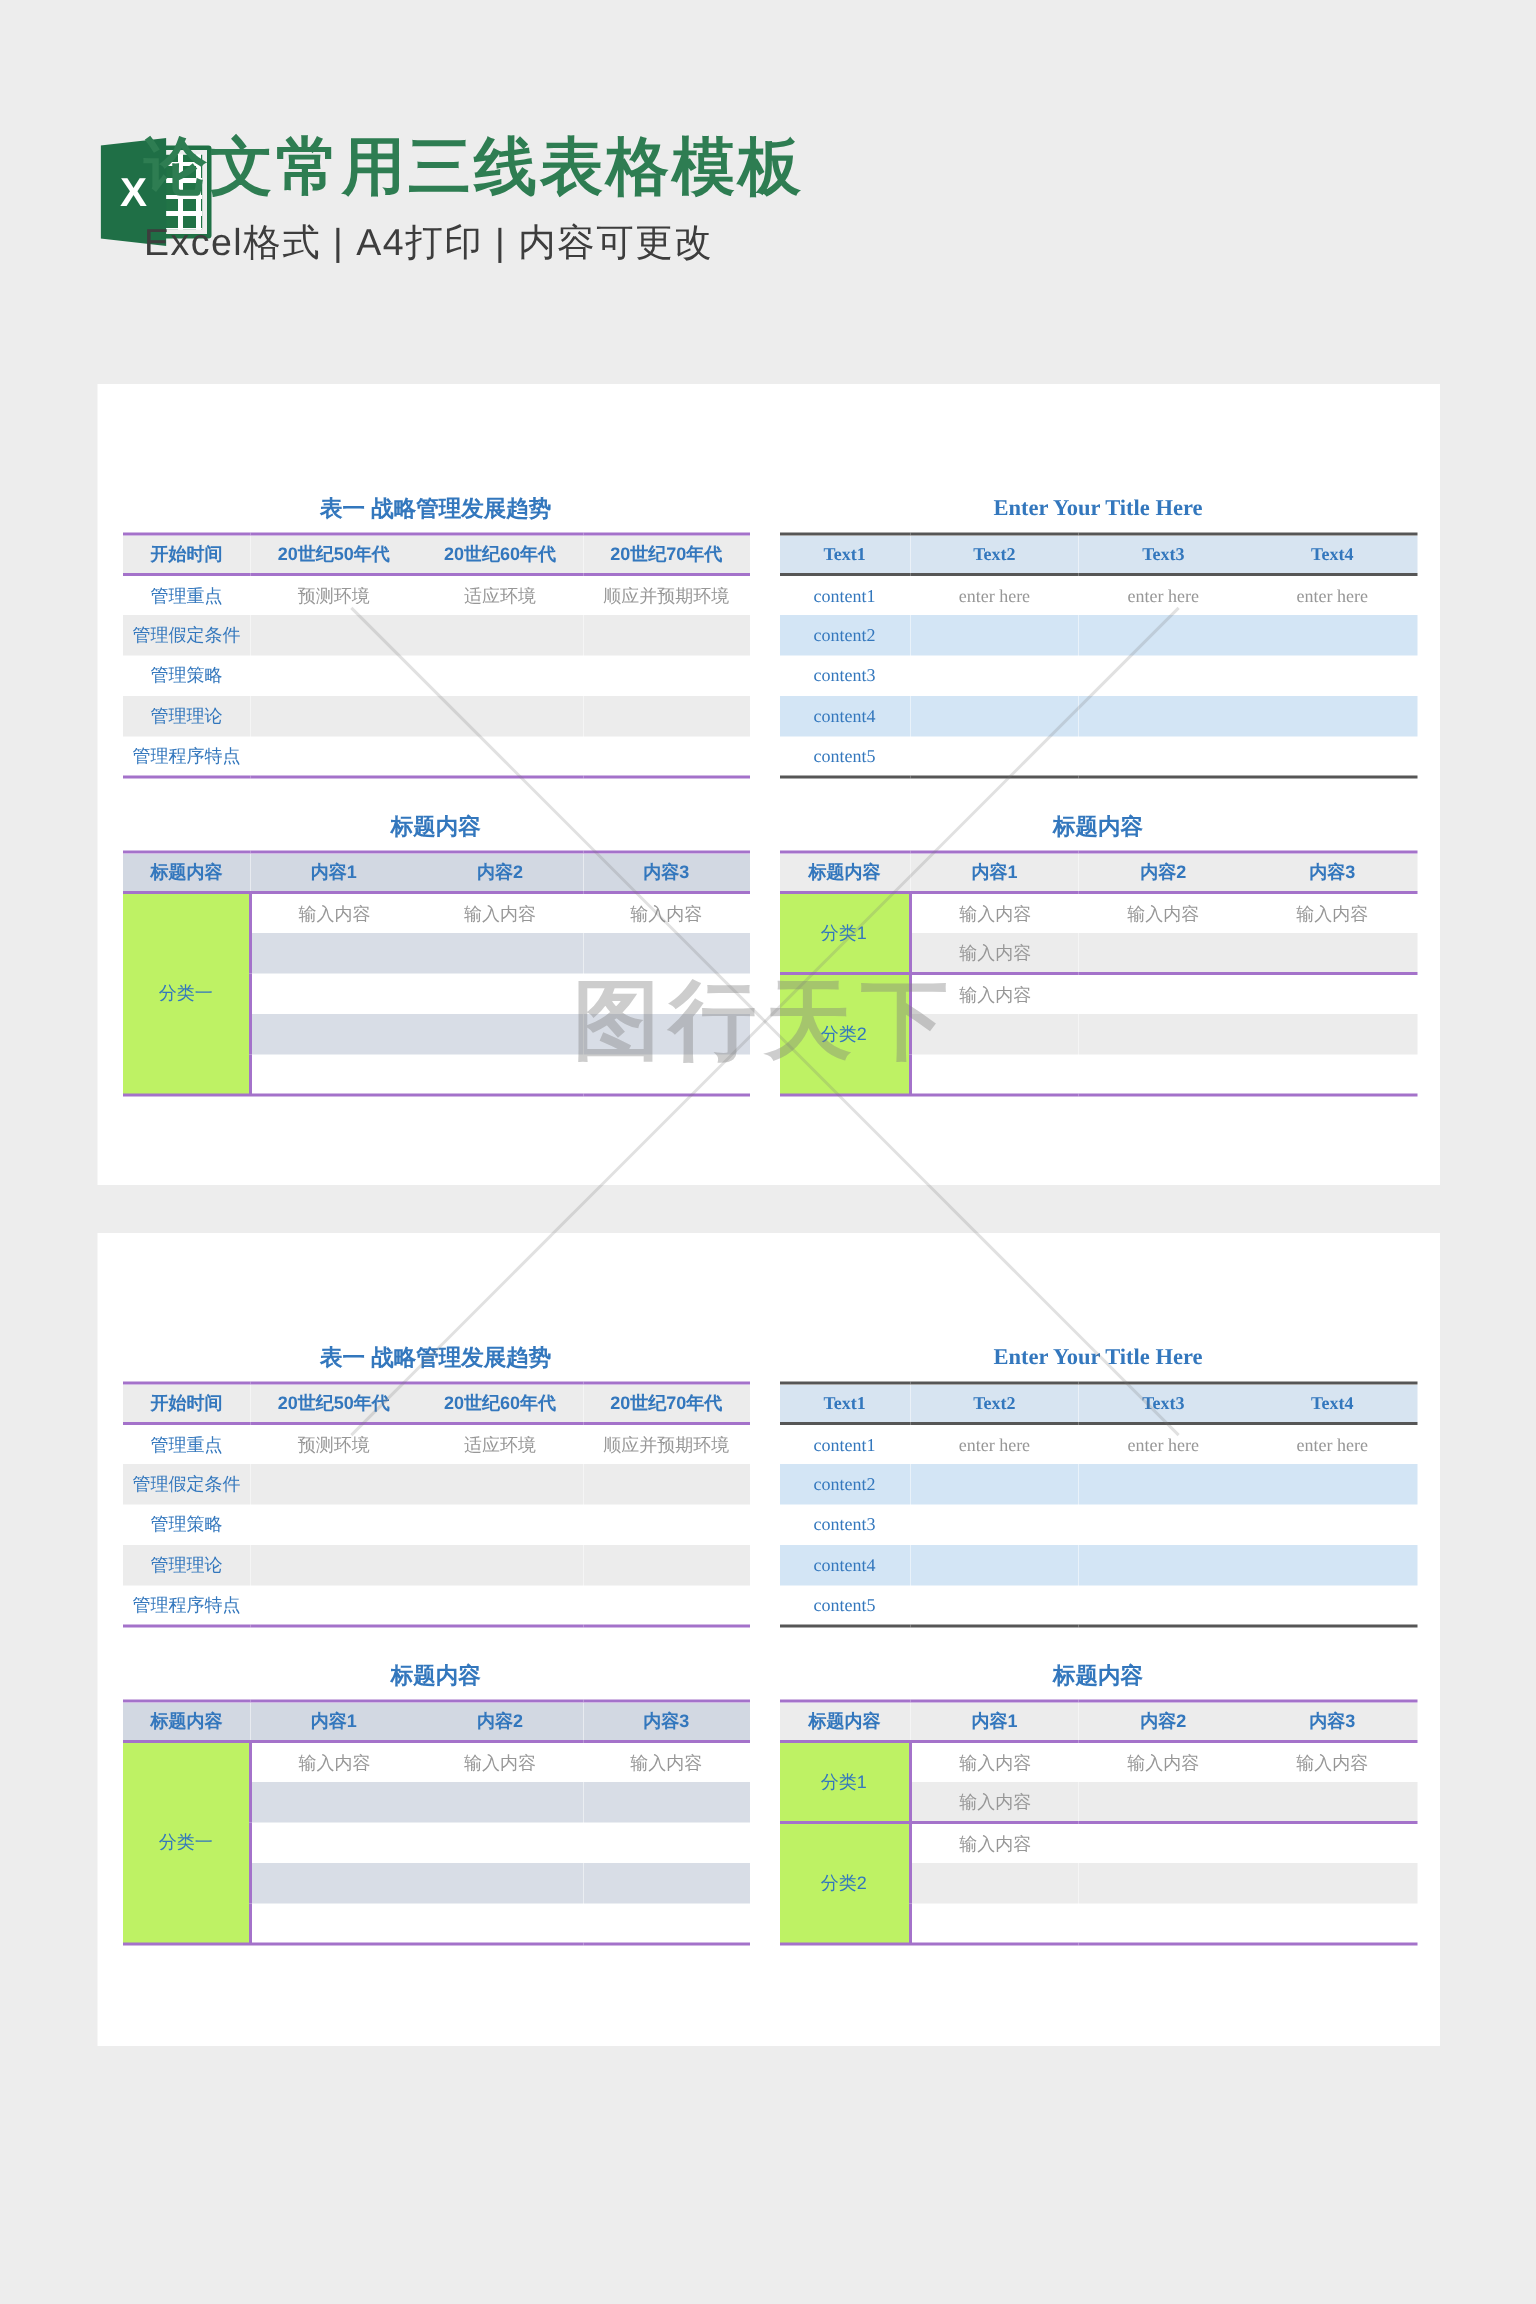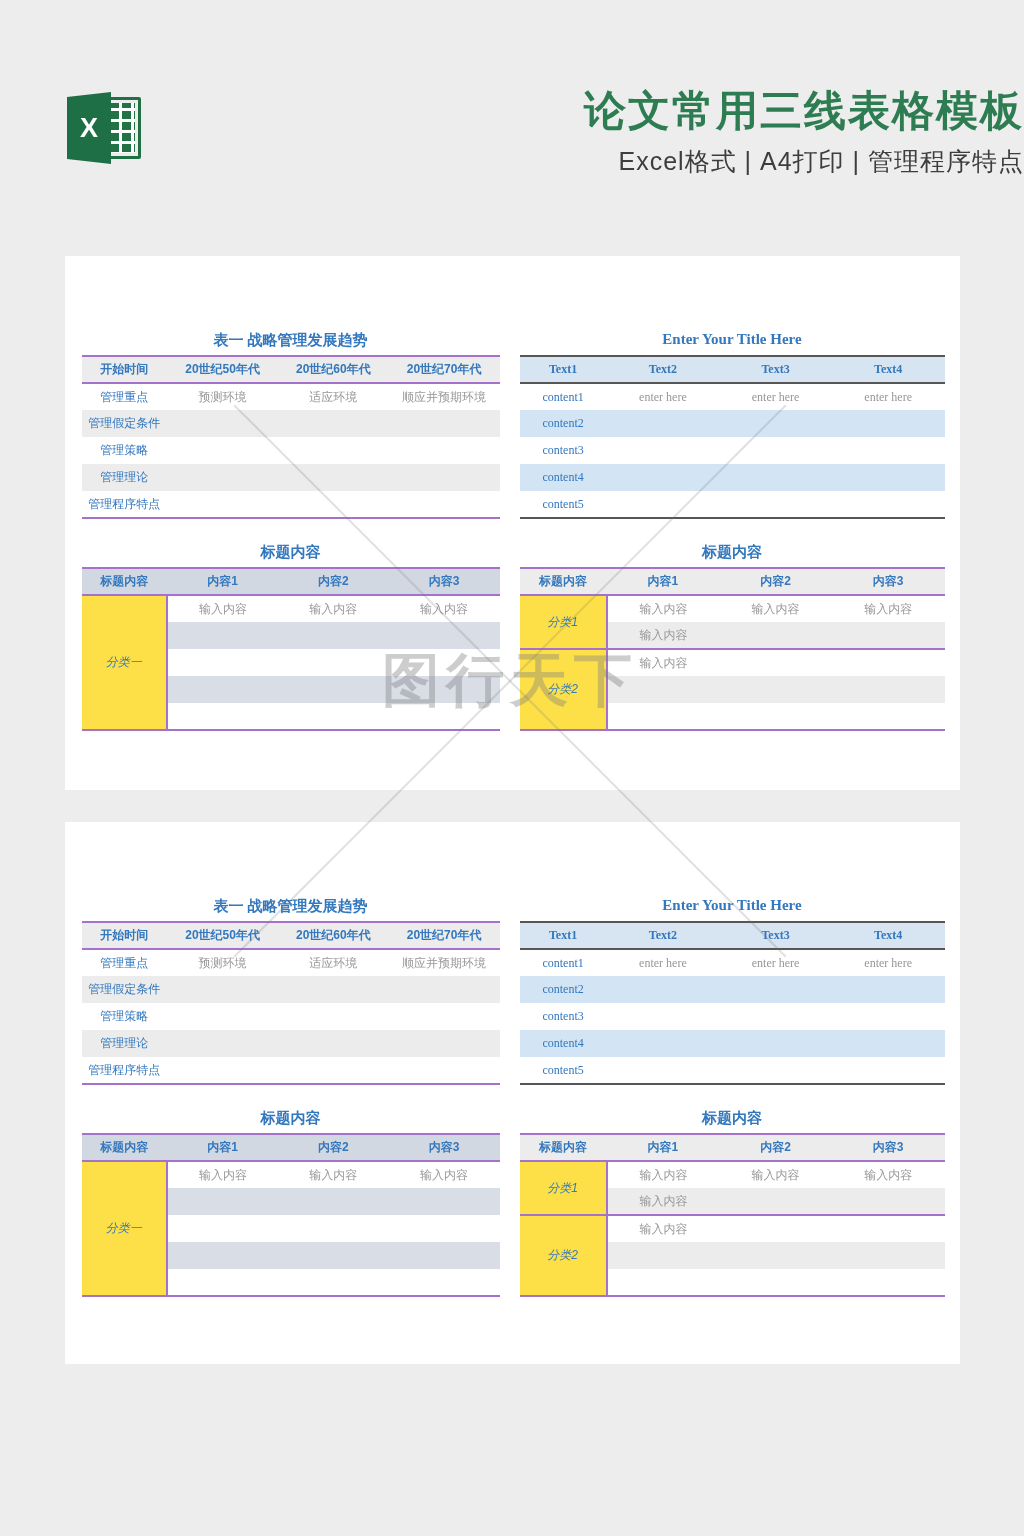--- a/index.html
+++ b/index.html
@@ -26,21 +26,21 @@
   .xl-icon{position:absolute;left:67px;top:92px;width:78px;height:72px;}
   .xl-sheet{position:absolute;left:28px;top:5px;width:46px;height:62px;border:3px solid #1f7145;
     border-radius:2px;background-color:#fff;padding:3px;background-clip:content-box;
     background-image:
       repeating-linear-gradient(to bottom, rgba(255,255,255,0) 0 8px, #fff 8px 11px),
       repeating-linear-gradient(to right, #217346 0 9px, #fff 9px 12px);}
   .xl-front{position:absolute;left:0;top:0;width:44px;height:72px;background:#1f6f46;
     clip-path:polygon(0 7%,100% 0,100% 100%,0 93%);
     display:flex;align-items:center;justify-content:center;
     color:#fff;font-weight:bold;font-size:27px;}
-  .titles{position:absolute;left:96px;top:84px;width:928px;text-align:right;}
+  .titles{position:absolute;left:96px;top:84px;width:928px;text-align:left;}
   .page-title{font-size:42px;font-weight:bold;color:#2e7d52;letter-spacing:2px;line-height:54px;}
   .page-subtitle{margin-top:7px;font-size:25px;color:#3d3d3d;letter-spacing:1px;}
 
   
   .panels{position:absolute;top:256px;left:0;width:100%;border-radius:23px;}
   .panel{position:relative;width:895px;height:534px;margin:0 auto;background:#fff;}
   .panel.p2{margin-top:32px;height:542px;}
 
   .tblock{position:absolute;}
   .pos-a{left:17px;top:68px;width:418px;}
@@ -48,21 +48,21 @@
   .pos-c{left:17px;top:280px;width:418px;}
   .pos-d{left:455px;top:280px;width:425px;}
   .tbl-title{height:31px;line-height:31px;text-align:center;font-size:15px;font-weight:bold;color:var(--blue);}
 
   table.t3{width:100%;border-collapse:collapse;table-layout:fixed;font-size:12px;}
   table.t3 col.c-first{width:20.5%;}
   .t3 th,.t3 td{height:27px;padding:0 2px;text-align:center;overflow:hidden;white-space:nowrap;}
   .t3 thead th{color:var(--blue);font-weight:bold;}
   .t3 td{color:var(--gray-text);}
   .t3 td.lbl{color:var(--blue);}
-  .t3 td.cat{color:var(--blue);border-right:2px solid var(--purple);background:#fde047;font-style:italic;}
+  .t3 td.cat{color:var(--blue);border-right:2px solid var(--purple);background:#bef264;}
 
   .purple{border-top:2px solid var(--purple);border-bottom:2px solid var(--purple);}
   .purple thead tr{border-bottom:2px solid var(--purple);}
   .dark{border-top:2px solid var(--dark);border-bottom:2px solid var(--dark);}
   .dark thead tr{border-bottom:2px solid var(--dark);}
 
   .tbl-a thead tr{background:var(--bgA);}
   .tbl-a tbody tr:nth-child(even){background:var(--bgA);}
   .tbl-b thead tr{background:var(--hdrB);}
   .tbl-b tbody tr:nth-child(even){background:var(--strB);}
@@ -87,21 +87,21 @@
 <div class="page">
   <div class="hdr">
     <div class="xl-icon">
       <div class="xl-sheet"></div>
       <div class="xl-front">
         <span>X</span>
       </div>
     </div>
     <div class="titles">
       <div class="page-title">论文常用三线表格模板</div>
-      <div class="page-subtitle">Excel格式 | A4打印 | 管理程序特点</div>
+      <div class="page-subtitle">Excel格式 | A4打印 | 内容可更改</div>
     </div>
   </div>
 
   <div class="panels">
     <section class="panel" id="panel1">
 
   <div class="tblock pos-a">
     <div class="tbl-title">表一  战略管理发展趋势</div>
     <table class="t3 purple tbl-a">
       <colgroup>

